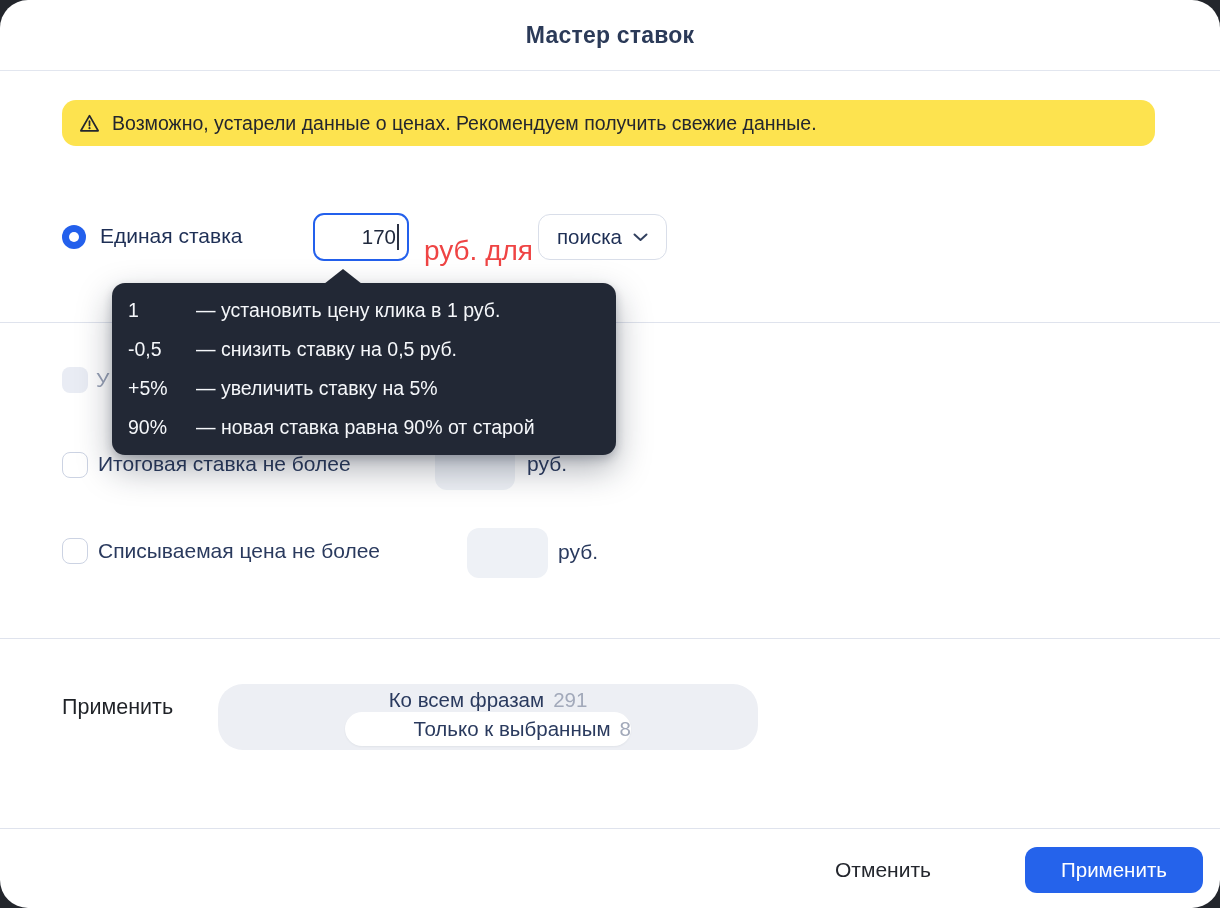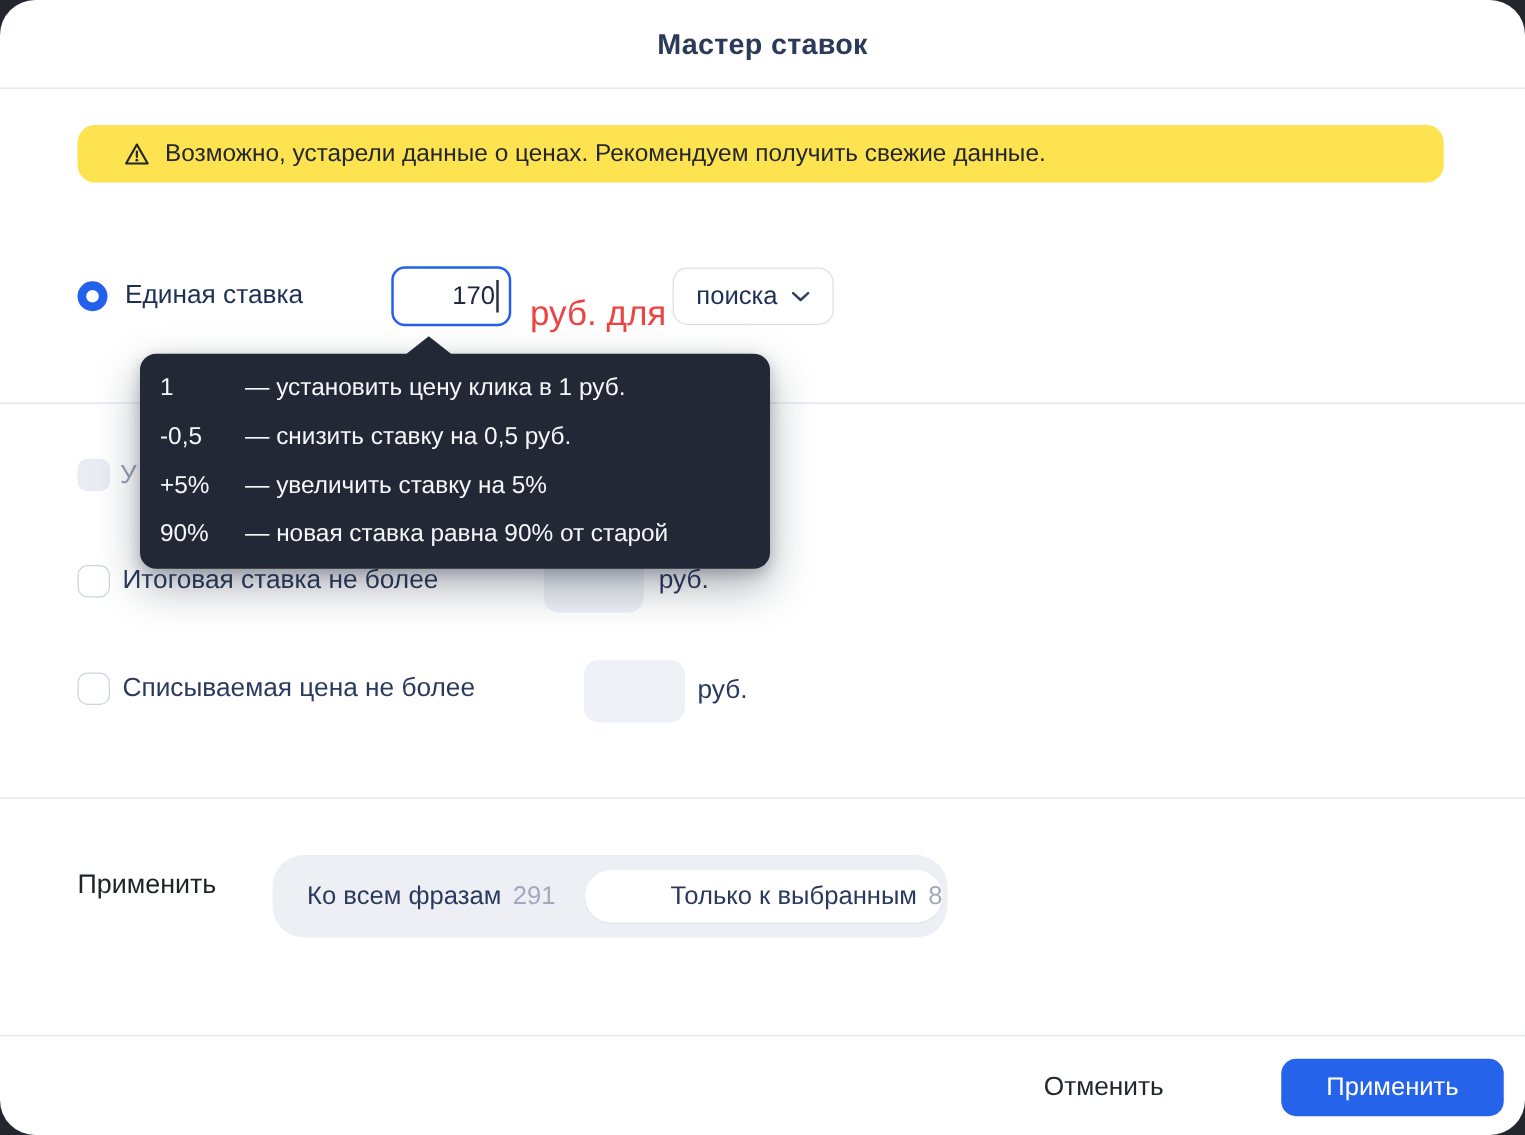--- a/index.html
+++ b/index.html
@@ -20,21 +20,21 @@
   .header{
     position:absolute;left:0;top:0;right:0;height:70px;
     display:flex;align-items:center;justify-content:center;
     border-bottom:1px solid #e2e6ef;
   }
   .title{font-size:23px;font-weight:bold;color:#2b3a58;letter-spacing:.2px;}
   
   .banner{
     position:absolute;left:62px;top:100px;width:1093px;height:46px;
     background:#fde34f;border-radius:14px;
-    display:flex;align-items:center;gap:11px;padding:0 36px;box-sizing:border-box;
+    display:flex;align-items:center;gap:11px;padding:0 16px;box-sizing:border-box;
     color:#23262e;font-size:19.5px;
   }
   .warn-icon{display:flex;align-items:center;}
   
   .radio{
     position:absolute;left:62px;top:225px;width:24px;height:24px;border-radius:50%;
     background:#2360ec;
   }
   .radio::after{
     content:"";position:absolute;left:7px;top:7px;width:10px;height:10px;border-radius:50%;background:#ffffff;
@@ -84,21 +84,21 @@
     border-bottom:15px solid #222835;
   }
   .tip-row{
     display:grid;grid-template-columns:68px 1fr;align-items:center;
     padding:0 16px;line-height:39px;font-size:19.5px;white-space:nowrap;
   }
   
   .apply-label{position:absolute;left:62px;top:695px;font-size:21.5px;color:#1f2227;}
   .segmented{
     position:absolute;left:218px;top:684px;width:540px;height:66px;box-sizing:border-box;
-    background:#edeff4;border-radius:25px;display:flex;align-items:center;padding:4px;
+    background:#edeff4;border-radius:25px;display:flex;align-items:center;padding:4px;flex-direction:column;
   }
   .segment{
     height:42px;display:flex;align-items:center;justify-content:center;gap:9px;
     font-size:20.5px;color:#2a3a5e;cursor:pointer;box-sizing:border-box;
   }
   .segment .count{color:#a2a9ba;}
   .seg-all{flex:1;}
   .seg-selected{
     background:#ffffff;border-radius:21px;width:286px;
     box-shadow:0 1px 2px rgba(40,50,70,.06);

